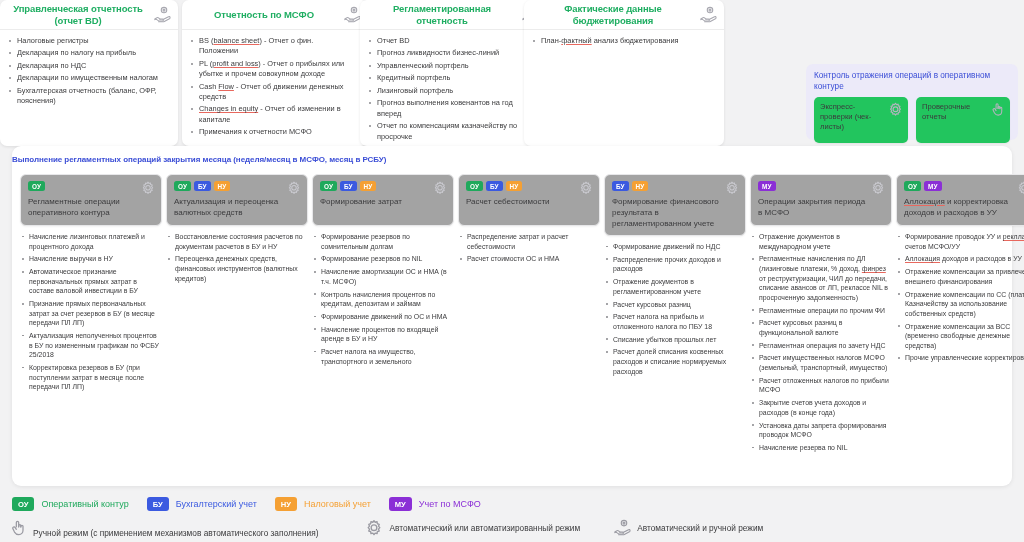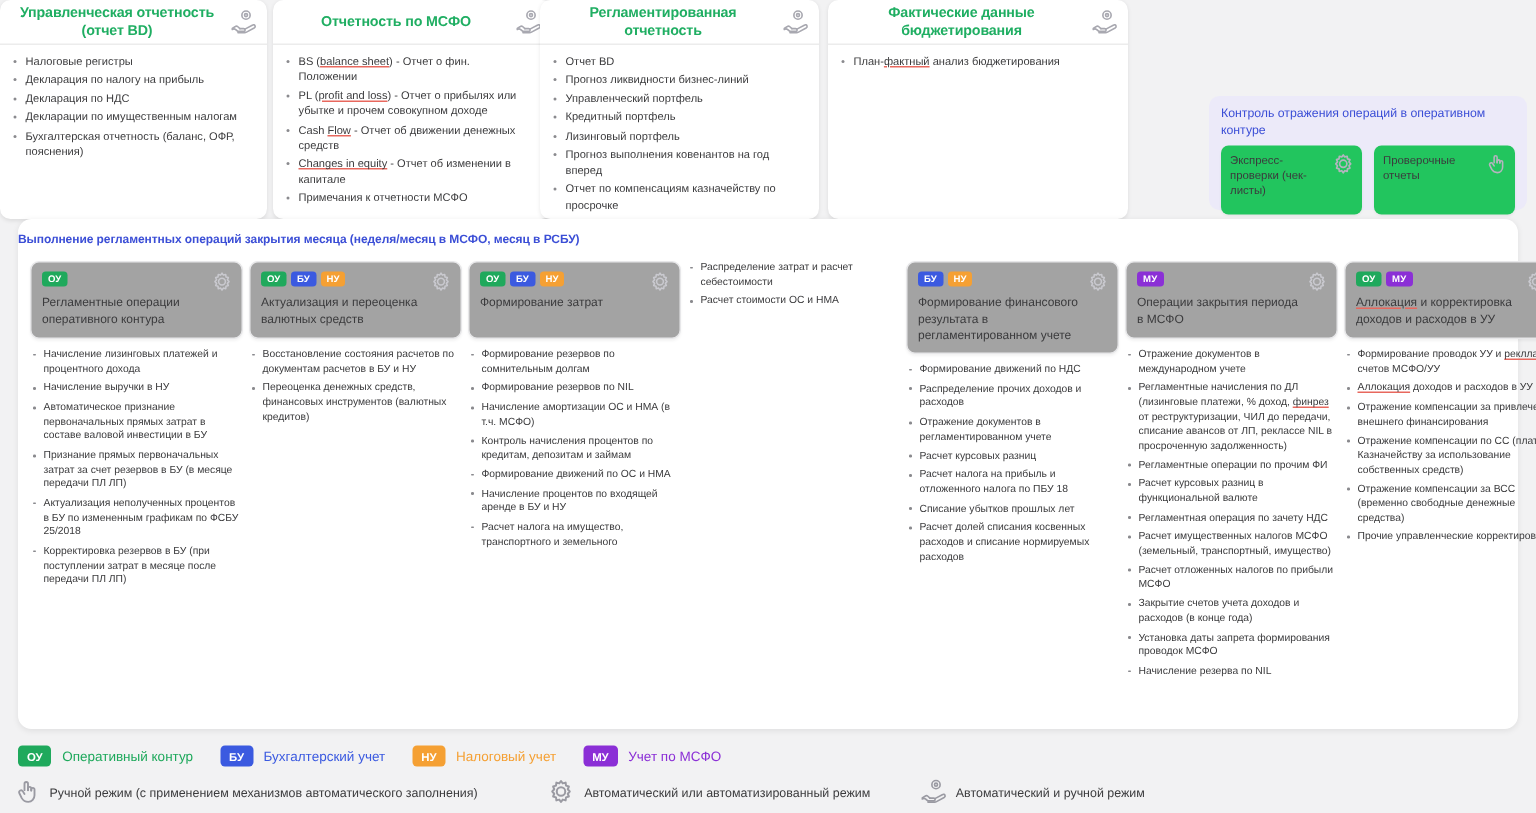--- a/index.html
+++ b/index.html
@@ -226,21 +226,21 @@
             <li>Отчет BD</li>
             <li>Прогноз ликвидности бизнес-линий</li>
             <li>Управленческий портфель</li>
             <li>Кредитный портфель</li>
             <li>Лизинговый портфель</li>
             <li>Прогноз выполнения ковенантов на год вперед</li>
             <li>Отчет по компенсациям казначейству по просрочке</li>
           </ul>
         </div>
       </div>
-      <div class="topcard" style="left: 552px; width: 200px; height: 146px;">
+      <div class="topcard" style="left: 524px; width: 200px; height: 146px;">
         <div class="topcard-head">
           <div class="topcard-title">Фактические данные бюджетирования</div>
           <span class="topcard-icon"><svg width="20" height="20" viewBox="0 0 24 24" fill="none" stroke="#a8a8b0" stroke-width="1.3" stroke-linecap="round" stroke-linejoin="round">
               <circle cx="14.4" cy="6.1" r="3.3"></circle>
               <circle cx="14.4" cy="6.1" r="1.2"></circle>
               <path d="M3.4 17.6c.9-.6 2.1-.5 2.9.2l1.6 1.3h4.6c.7 0 1.2-.5 1.2-1.1 0-.6-.5-1.1-1.2-1.1h-3"></path>
               <path d="M9.5 16.9 7.9 15.4c-.6-.5-1.4-.6-2-.2l-2.5 1.5"></path>
               <path d="M13.9 17.1 19.8 14c.7-.4 1.5-.1 1.8.6.3.7 0 1.4-.7 1.8l-6.1 3.3c-.5.3-1 .4-1.6.4H8"></path>
             </svg></span>
         </div>
@@ -331,20 +331,32 @@
             <li>Формирование резервов по сомнительным долгам</li>
             <li>Формирование резервов по NIL</li>
             <li>Начисление амортизации ОС и НМА (в т.ч. МСФО)</li>
             <li>Контроль начисления процентов по кредитам, депозитам и займам</li>
             <li>Формирование движений по ОС и НМА</li>
             <li>Начисление процентов по входящей аренде в БУ и НУ</li>
             <li>Расчет налога на имущество, транспортного и земельного</li>
           </ul>
         </div>
         <div class="col">
+          <div class="ccard">
+            <div class="badges">
+              <span class="badge b-oy">ОУ</span>
+              <span class="badge b-bu">БУ</span>
+              <span class="badge b-ny">НУ</span>
+            </div>
+            <div class="ccard-title">Расчет себестоимости</div>
+            <span class="gear"><svg width="16" height="16" viewBox="0 0 24 24" fill="none" stroke="#c9c9cf" stroke-width="1.6">
+                <path d="M12 3.2 13.4 5.1 15.7 4.5 16 6.9 18.3 7.6 17.4 9.8 19 11.6 17.4 13.4 18.3 15.6 16 16.3 15.7 18.7 13.4 18.1 12 20 10.6 18.1 8.3 18.7 8 16.3 5.7 15.6 6.6 13.4 5 11.6 6.6 9.8 5.7 7.6 8 6.9 8.3 4.5 10.6 5.1Z" stroke-linejoin="round"></path>
+                <circle cx="12" cy="11.6" r="3.4"></circle>
+              </svg></span>
+          </div>
           <ul class="clist">
             <li>Распределение затрат и расчет себестоимости</li>
             <li>Расчет стоимости ОС и НМА</li>
           </ul>
         </div>
         <div class="col">
           <div class="ccard">
             <div class="badges">
               <span class="badge b-bu">БУ</span>
               <span class="badge b-ny">НУ</span>
@@ -425,21 +437,21 @@
       <div class="lg-item">
         <span class="lg-badge b-ny">НУ</span>
         <span class="lg-label lg-ny">Налоговый учет</span>
       </div>
       <div class="lg-item">
         <span class="lg-badge b-mu">МУ</span>
         <span class="lg-label lg-mu">Учет по МСФО</span>
       </div>
     </div>
   <div class="legend-row2" id="legModes">
-      <div class="lg2" style="margin-right: 46px;">
+      <div class="lg2" style="margin-right: 46px; align-items: flex-end;">
         <span class="ico"><svg width="20" height="20" viewBox="0 0 24 24" fill="none" stroke="#9a9aa2" stroke-width="1.5" stroke-linecap="round" stroke-linejoin="round">
             <path d="M10 10.5V5.4a1.4 1.4 0 1 1 2.8 0v5.1"></path>
             <path d="M12.8 10.6V9.2a1.3 1.3 0 0 1 2.6 0v1.4"></path>
             <path d="M15.4 10.9v-.9a1.3 1.3 0 0 1 2.6 0v4.6c0 3-2.1 5.3-5 5.3-2.8 0-4.2-1.3-5.2-3L5.9 13c-.5-.9-.1-1.8.7-2.2.8-.4 1.6-.1 2.1.7l1.3 2.1"></path>
           </svg></span>
         <span class="txt">Ручной режим (с применением механизмов автоматического заполнения)</span>
       </div>
       <div class="lg2" style="margin-right: 32px;">
         <span class="ico"><svg width="20" height="20" viewBox="0 0 24 24" fill="none" stroke="#9a9aa2" stroke-width="1.6">
             <path d="M12 3.2 13.4 5.1 15.7 4.5 16 6.9 18.3 7.6 17.4 9.8 19 11.6 17.4 13.4 18.3 15.6 16 16.3 15.7 18.7 13.4 18.1 12 20 10.6 18.1 8.3 18.7 8 16.3 5.7 15.6 6.6 13.4 5 11.6 6.6 9.8 5.7 7.6 8 6.9 8.3 4.5 10.6 5.1Z" stroke-linejoin="round"></path>

